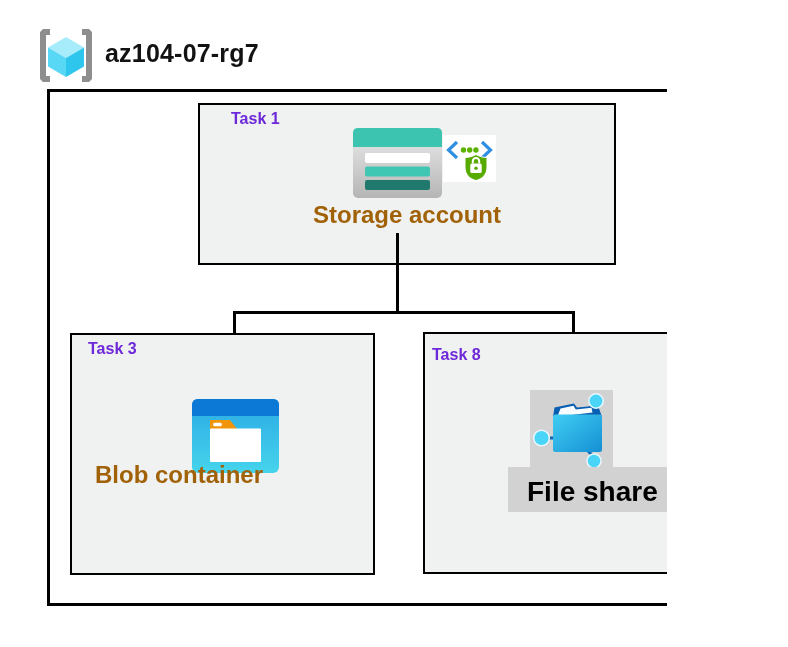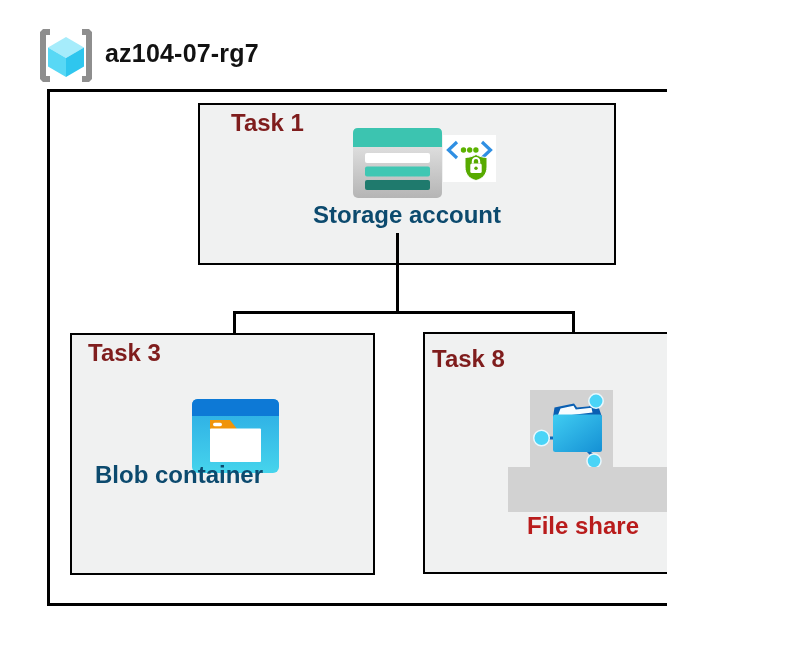--- a/index.html
+++ b/index.html
@@ -16,32 +16,32 @@
     position:absolute;left:47px;top:89px;width:700px;height:517px;
     border:3px solid #000;background:#ffffff;box-sizing:border-box;
   }
   .task-box{
     position:absolute;background:#f0f1f1;border:2.5px solid #000;box-sizing:border-box;
   }
   .task-box.t1{left:198px;top:103px;width:418px;height:162px;}
   .task-box.t2{left:70px;top:333px;width:305px;height:242px;}
   .task-box.t3{left:423px;top:332px;width:300px;height:242px;}
   .task-label{
-    position:absolute;font-size:24px;font-weight:700;color:#7f1d1d;line-height:1;
+    position:absolute;font-size:16px;font-weight:700;color:#6d28d9;line-height:1;
   }
   .res-label{
-    position:absolute;font-size:24px;font-weight:700;color:#0c4a6e;line-height:1.1;
+    position:absolute;font-size:24px;font-weight:700;color:#a16207;line-height:1.1;
   }
   .line{position:absolute;background:#000;}
   .gray-pad{position:absolute;background:#d2d2d2;}
   .fs-strip{
     position:absolute;left:508px;top:467px;width:177px;height:45px;background:#d2d2d2;
   }
   .fs-strip .res-text{
-    position:absolute;left:19px;top:11px;font-size:24px;font-weight:700;color:#b91c1c;line-height:1;margin-top:36px;
+    position:absolute;left:19px;top:11px;font-size:28px;font-weight:700;color:#000000;line-height:1;
   }
   svg{display:block;}
 </style>
 </head>
 <body>
 
 <div class="canvas">
 
   <div class="abs" style="left:37px;top:28px;width:58px;height:55px;">
     <svg width="58" height="55" viewBox="0 0 58 55">

